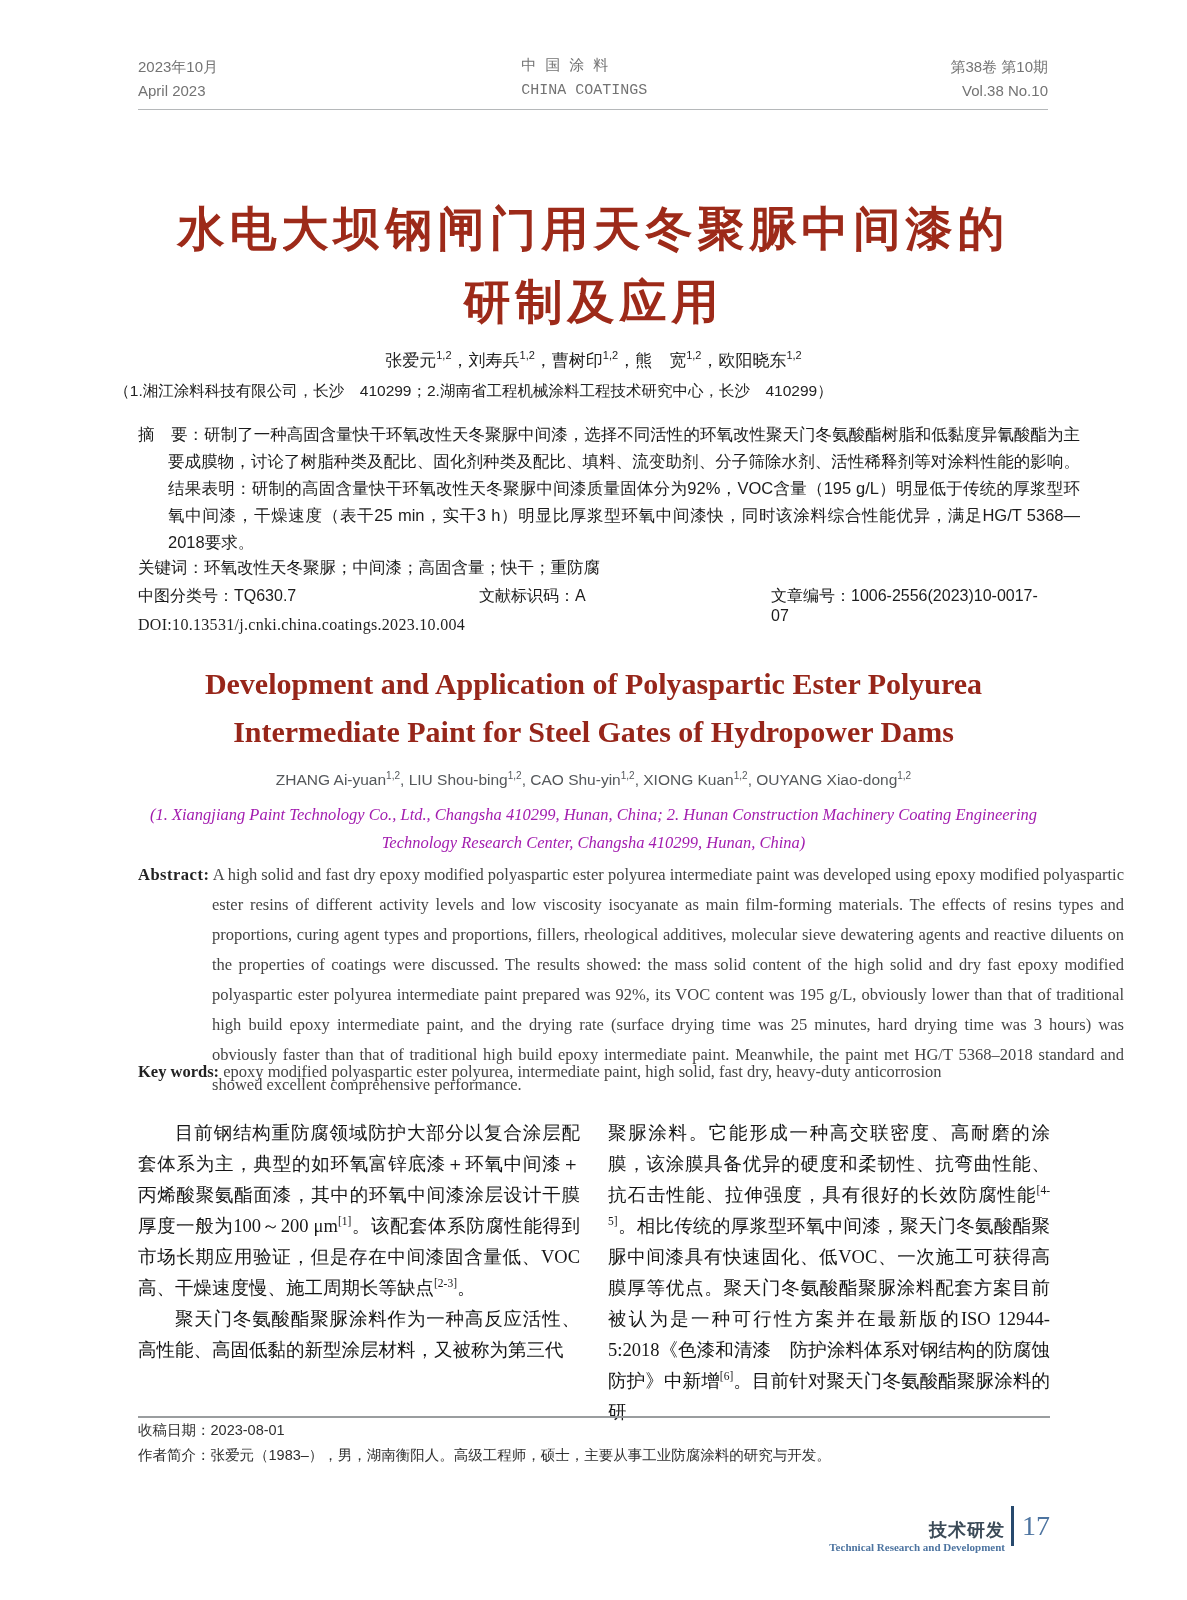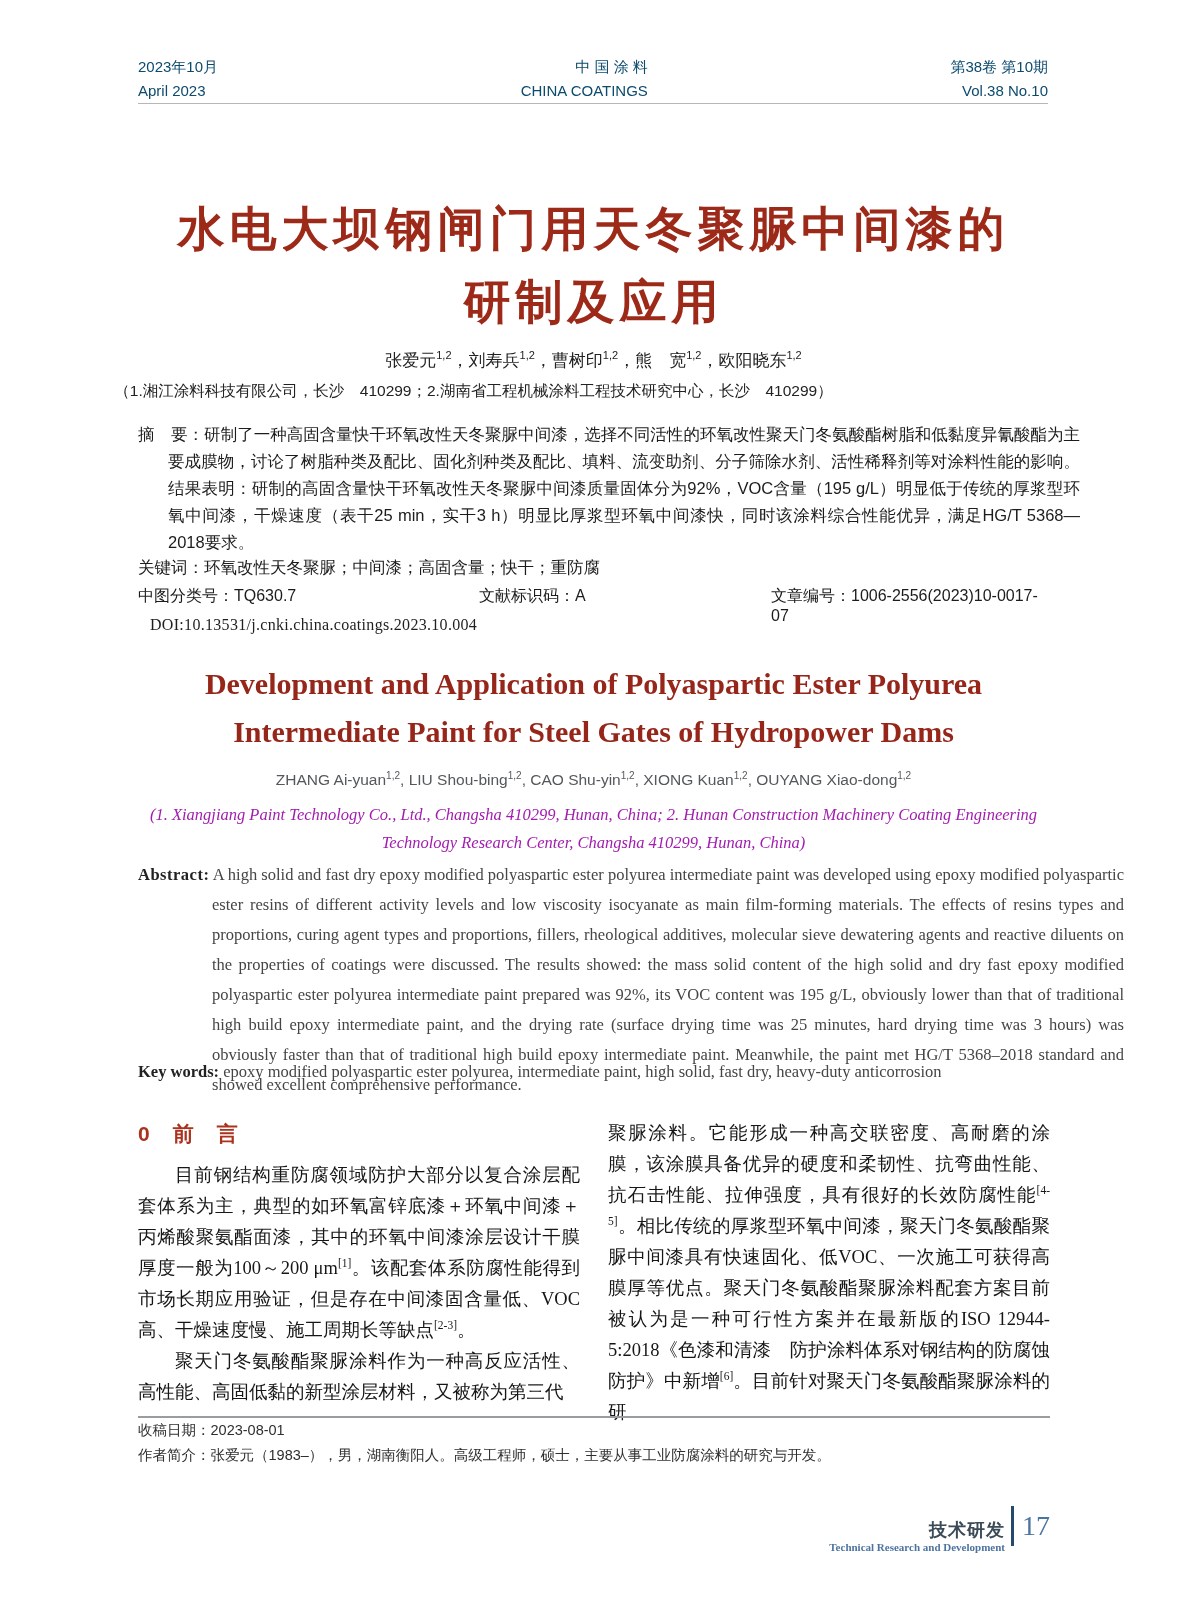--- a/index.html
+++ b/index.html
@@ -11,26 +11,26 @@
     font-family:"Liberation Serif",serif;
     color:#141414;
   }
   .abs{position:absolute;}
 
   
   .journal-header{
     top:55px;left:138px;width:910px;
     display:flex;justify-content:space-between;align-items:flex-end;
     font-family:"Liberation Sans",sans-serif;
-    font-size:15px;line-height:24px;color:#0c4a6e;
-    border-bottom:1px solid #b5b8ba;
+    font-size:15px;line-height:24px;color:#737373;
+    border-bottom:1px solid #b5b8ba;padding-bottom:6px;
   }
   .journal-header .cell{white-space:pre;}
   .journal-header .c-left{text-align:left;}
-  .journal-header .c-mid{text-align:right;}
+  .journal-header .c-mid{text-align:left;font-family:Liberation Mono, monospace;}
   .journal-header .c-right{text-align:right;}
 
   
   .cn-title{
     top:192px;left:0;width:1187px;text-align:center;
     font-family:"Liberation Sans",sans-serif;
     font-weight:bold;font-size:47px;line-height:73px;
     color:#9d2a19;letter-spacing:5px;
   }
   .cn-authors{
@@ -60,21 +60,21 @@
   }
   .meta-row{
     top:586px;left:138px;width:912px;
     display:grid;grid-template-columns:341px 292px auto;
     font-family:"Liberation Sans",sans-serif;
     font-size:16px;color:#1c1c1c;
   }
   .doi-line{
     top:616px;left:138px;width:912px;
     font-family:"Liberation Serif",serif;
-    font-size:16px;color:#1f1f1f;letter-spacing:0.3px;margin-left:12px;
+    font-size:16px;color:#1f1f1f;letter-spacing:0.3px;
   }
 
   
   .en-title{
     top:660px;left:0;width:1187px;text-align:center;
     font-family:"Liberation Serif",serif;
     font-weight:bold;font-size:30px;line-height:48px;
     color:#97261a;
   }
   .en-title .inner{display:inline-block;max-width:920px;}
@@ -211,21 +211,20 @@
   <div class="abs en-abstract">
     <span class="lbl">Abstract:</span> <span>A high solid and fast dry epoxy modified polyaspartic ester polyurea intermediate paint was developed using epoxy modified polyaspartic ester resins of different activity levels and low viscosity isocyanate as main film-forming materials. The effects of resins types and proportions, curing agent types and proportions, fillers, rheological additives, molecular sieve dewatering agents and reactive diluents on the properties of coatings were discussed. The results showed: the mass solid content of the high solid and dry fast epoxy modified polyaspartic ester polyurea intermediate paint prepared was 92%, its VOC content was 195 g/L, obviously lower than that of traditional high build epoxy intermediate paint, and the drying rate (surface drying time was 25 minutes, hard drying time was 3 hours) was obviously faster than that of traditional high build epoxy intermediate paint. Meanwhile, the paint met HG/T 5368–2018 standard and showed excellent comprehensive performance.</span>
   </div>
 
   <div class="abs en-keywords">
     <span class="lbl">Key words:</span> <span>epoxy modified polyaspartic ester polyurea, intermediate paint, high solid, fast dry, heavy-duty anticorrosion</span>
   </div>
 
   <div class="abs body-cols">
     <div class="col">
-      <div class="sec-heading">0　前　言</div>
       <p class="para indent">目前钢结构重防腐领域防护大部分以复合涂层配套体系为主，典型的如环氧富锌底漆＋环氧中间漆＋丙烯酸聚氨酯面漆，其中的环氧中间漆涂层设计干膜厚度一般为100～200 μm<sup>[1]</sup>。该配套体系防腐性能得到市场长期应用验证，但是存在中间漆固含量低、VOC高、干燥速度慢、施工周期长等缺点<sup>[2-3]</sup>。</p>
       <p class="para indent">聚天门冬氨酸酯聚脲涂料作为一种高反应活性、高性能、高固低黏的新型涂层材料，又被称为第三代</p>
     </div>
     <div class="col">
       <p class="para">聚脲涂料。它能形成一种高交联密度、高耐磨的涂膜，该涂膜具备优异的硬度和柔韧性、抗弯曲性能、抗石击性能、拉伸强度，具有很好的长效防腐性能<sup>[4-5]</sup>。相比传统的厚浆型环氧中间漆，聚天门冬氨酸酯聚脲中间漆具有快速固化、低VOC、一次施工可获得高膜厚等优点。聚天门冬氨酸酯聚脲涂料配套方案目前被认为是一种可行性方案并在最新版的ISO 12944-5:2018《色漆和清漆　防护涂料体系对钢结构的防腐蚀防护》中新增<sup>[6]</sup>。目前针对聚天门冬氨酸酯聚脲涂料的研</p>
     </div>
   </div>
 
   <div class="abs footnote">
     <div>收稿日期：2023-08-01</div>

